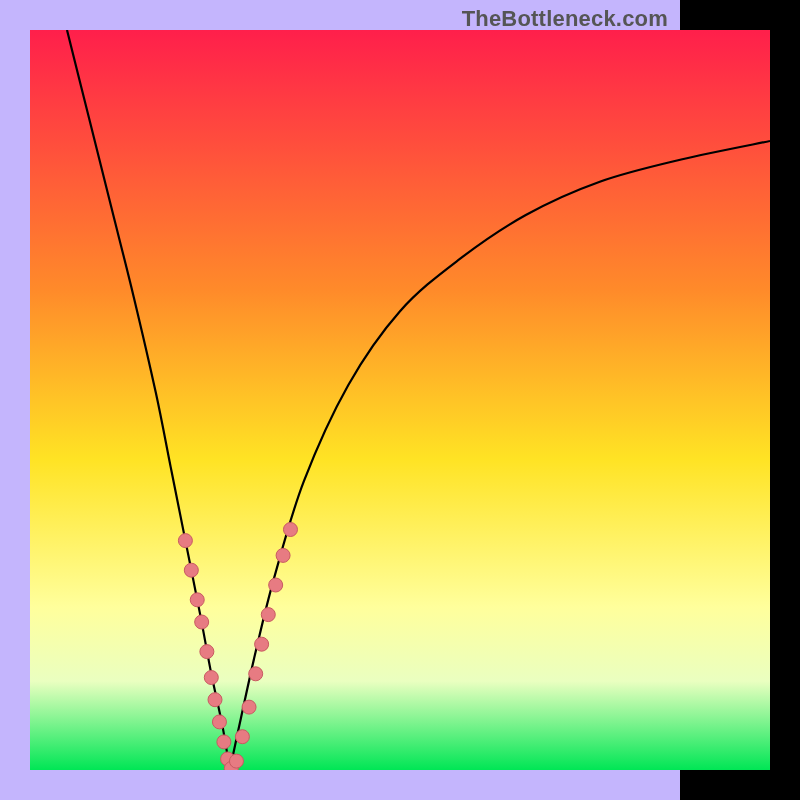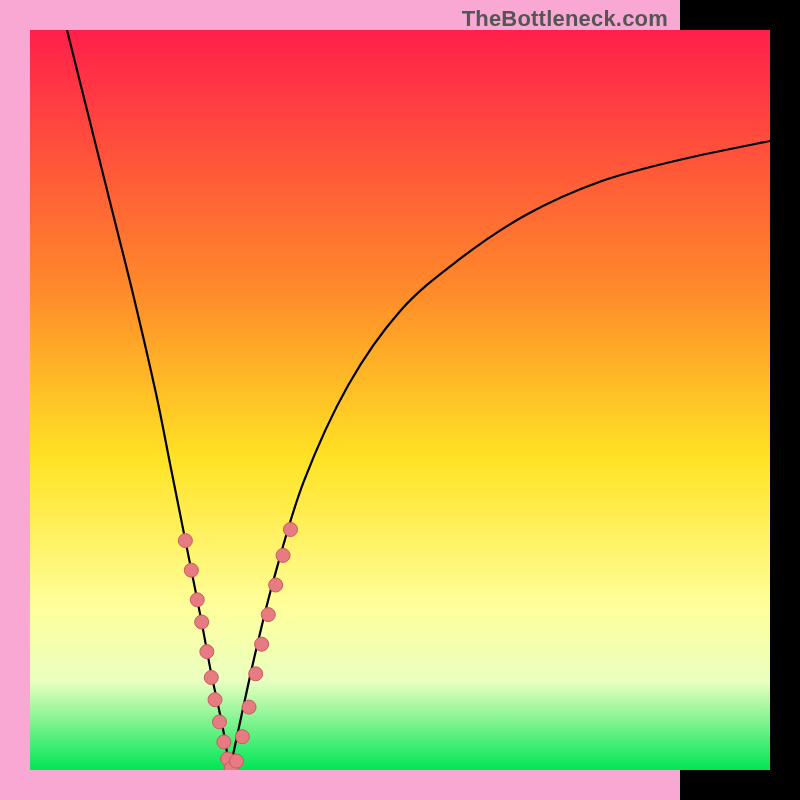--- a/index.html
+++ b/index.html
@@ -8,21 +8,21 @@
     width: 800px;
     height: 800px;
     overflow: hidden;
     background: #000;
     font-family: Arial, Helvetica, sans-serif;
   }
   .frame {
     position: absolute;
     left: 0; top: 0;
     width: 680px; height: 800px;
-    background: #f9a8d4;
+    background: #c4b5fd;
   }
   .plot {
     position: absolute;
     left: 30px;
     top: 30px;
     width: 740px;
     height: 740px;
     overflow: hidden;
   }
   .watermark {

